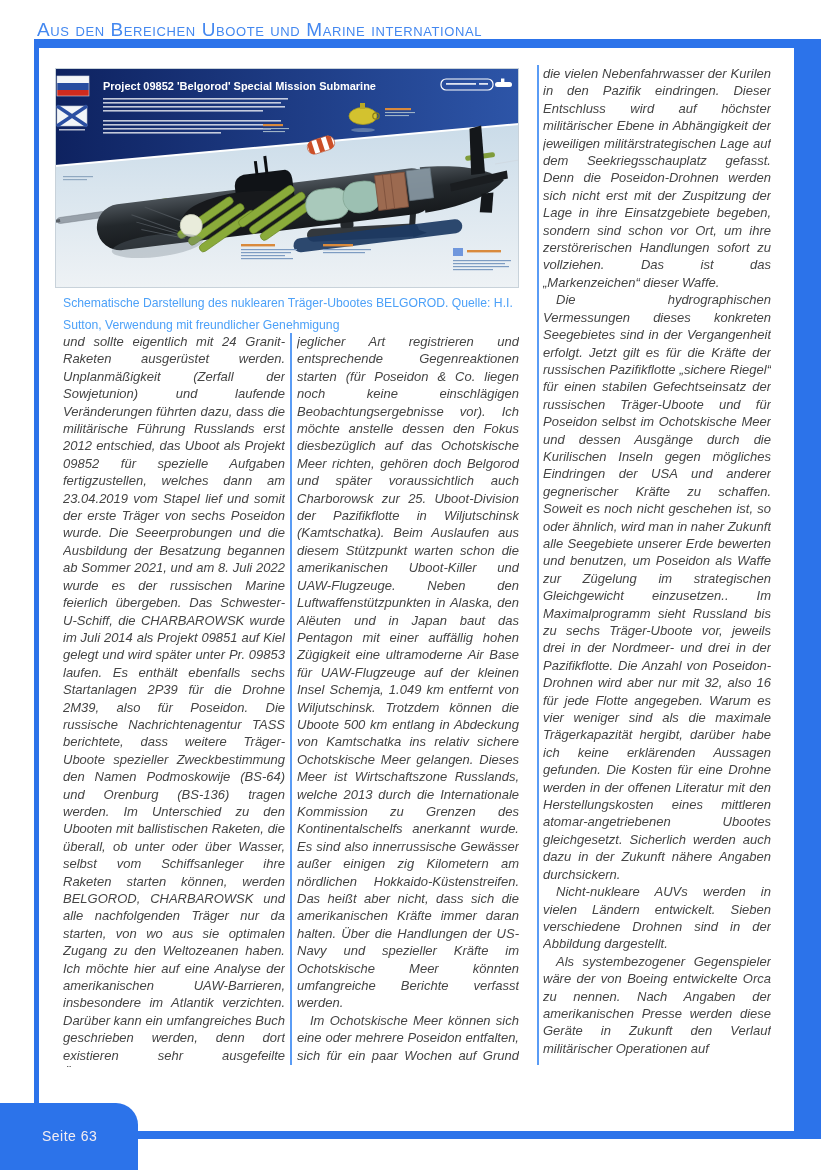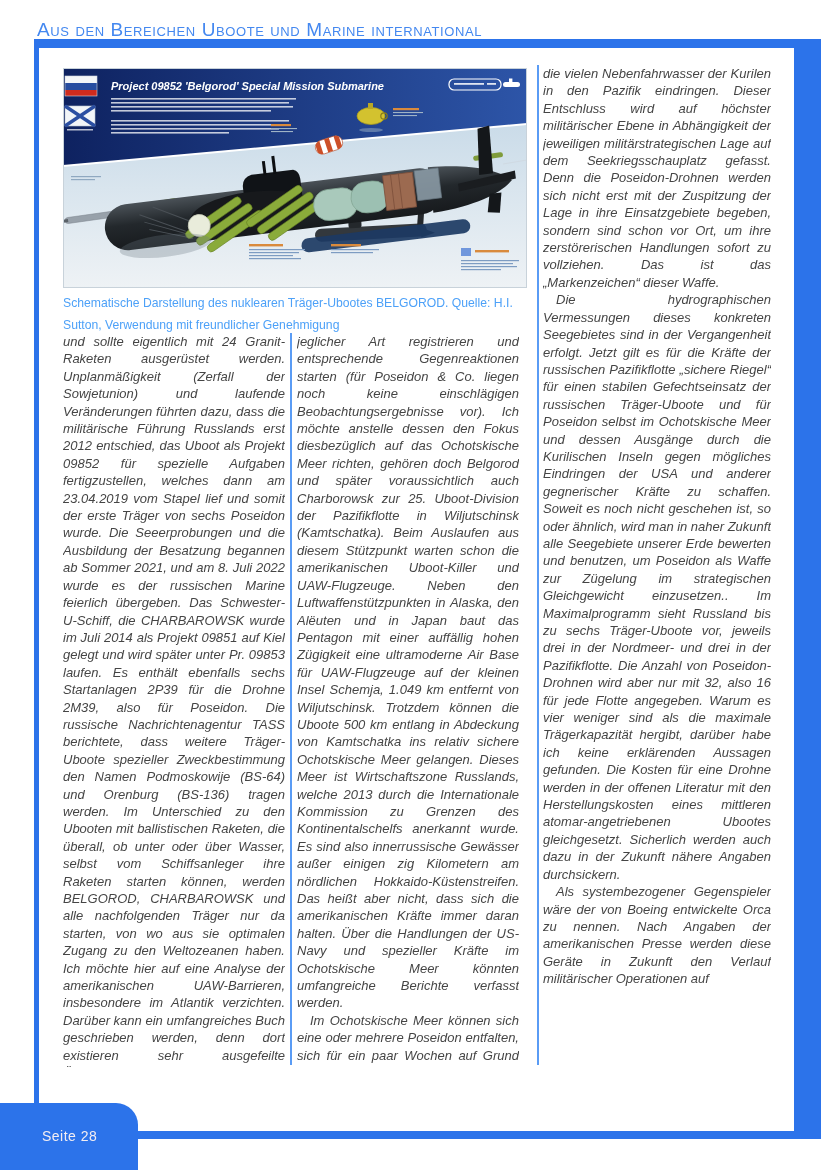--- a/index.html
+++ b/index.html
@@ -18,21 +18,21 @@
   .left-rule{position:absolute;left:34px;top:39px;width:5px;height:1064px;background:var(--accent);}
   .bottom-rule{position:absolute;left:137px;top:1131px;width:684px;height:8px;background:var(--accent);}
   .footer-tab{
     position:absolute;left:0;top:1103px;width:138px;height:67px;
     background:var(--accent);border-radius:0 22px 0 0;
   }
   .footer-tab span{
     position:absolute;left:42px;top:25px;font-size:14px;color:#f3eef2;letter-spacing:.5px;
   }
   
-  .figure{position:absolute;left:63px;top:68px;width:408px;height:220px;font-style:italic;}
+  .figure{position:absolute;left:55px;top:68px;width:408px;height:220px;}
   .figure svg{display:block;}
   .figure-caption{
     position:absolute;left:63px;top:292px;width:466px;
     font-size:12.2px;line-height:22px;color:var(--captionBlue);
   }
   
   .col{position:absolute;overflow:hidden;font-style:italic;}
   #col1{left:63px;top:333px;width:222px;height:734px;}
   #col2{left:297px;top:333px;width:222px;height:734px;}
   #col3{left:543px;top:65px;width:228px;height:1002px;}
@@ -52,21 +52,21 @@
 </style>
 </head>
 <body>
 
 <div class="header-title">Aus den Bereichen Uboote und Marine international</div>
 <div class="header-rule"></div>
 <div class="right-band"></div>
 <div class="left-rule"></div>
 <div class="bottom-rule"></div>
 <div class="footer-tab">
-  <span>Seite 28</span>
+  <span>Seite 63</span>
 </div>
 
 <div class="figure">
   <svg width="464" height="220" viewBox="0 0 464 220">
     <defs>
       <linearGradient id="seaGrad" x1="0" y1="0" x2="0" y2="1">
         <stop offset="0" stop-color="#bdd3e4"></stop>
           <stop offset="0.55" stop-color="#d9e5ee"></stop>
           <stop offset="1" stop-color="#eef2f5"></stop>
       </linearGradient>
@@ -229,16 +229,17 @@
 <div class="col" id="col1">
     <p>und sollte eigentlich mit 24 Granit-Raketen ausgerüstet werden. Unplanmäßigkeit (Zerfall der Sowjetunion) und laufende Veränderungen führten dazu, dass die militärische Führung Russlands erst 2012 entschied, das Uboot als Projekt 09852 für spezielle Aufgaben fertigzustellen, welches dann am 23.04.2019 vom Stapel lief und somit der erste Träger von sechs Poseidon wurde. Die Seeerprobungen und die Ausbildung der Besatzung begannen ab Sommer 2021, und am 8. Juli 2022 wurde es der russischen Marine feierlich übergeben. Das Schwester-U-Schiff, die CHARBAROWSK wurde im Juli 2014 als Projekt 09851 auf Kiel gelegt und wird später unter Pr. 09853 laufen. Es enthält ebenfalls sechs Startanlagen 2P39 für die Drohne 2M39, also für Poseidon. Die russische Nachrichtenagentur TASS berichtete, dass weitere Träger-Uboote spezieller Zweckbestimmung den Namen Podmoskowije (BS-64) und Orenburg (BS-136) tragen werden. Im Unterschied zu den Ubooten mit ballistischen Raketen, die überall, ob unter oder über Wasser, selbst vom Schiffsanleger ihre Raketen starten können, werden BELGOROD, CHARBAROWSK und alle nachfolgenden Träger nur da starten, von wo aus sie optimalen Zugang zu den Weltozeanen haben. Ich möchte hier auf eine Analyse der amerikanischen UAW-Barrieren, insbesondere im Atlantik verzichten. Darüber kann ein umfangreiches Buch geschrieben werden, denn dort existieren sehr ausgefeilte Überwachungssysteme, die unter, auf dem Wasser und in der Luft nahtlos Uboot-Bewegungen</p>
   </div>
 <div class="col" id="col2">
     <p>jeglicher Art registrieren und entsprechende Gegenreaktionen starten (für Poseidon &amp; Co. liegen noch keine einschlägigen Beobachtungsergebnisse vor). Ich möchte anstelle dessen den Fokus diesbezüglich auf das Ochotskische Meer richten, gehören doch Belgorod und später voraussichtlich auch Charborowsk zur 25. Uboot-Division der Pazifikflotte in Wiljutschinsk (Kamtschatka). Beim Auslaufen aus diesem Stützpunkt warten schon die amerikanischen Uboot-Killer und UAW-Flugzeuge. Neben den Luftwaffenstützpunkten in Alaska, den Alëuten und in Japan baut das Pentagon mit einer auffällig hohen Zügigkeit eine ultramoderne Air Base für UAW-Flugzeuge auf der kleinen Insel Schemja, 1.049 km entfernt von Wiljutschinsk. Trotzdem können die Uboote 500 km entlang in Abdeckung von Kamtschatka ins relativ sichere Ochotskische Meer gelangen. Dieses Meer ist Wirtschaftszone Russlands, welche 2013 durch die Internationale Kommission zu Grenzen des Kontinentalschelfs anerkannt wurde. Es sind also innerrussische Gewässer außer einigen zig Kilometern am nördlichen Hokkaido-Küstenstreifen. Das heißt aber nicht, dass sich die amerikanischen Kräfte immer daran halten. Über die Handlungen der US-Navy und spezieller Kräfte im Ochotskische Meer könnten umfangreiche Berichte verfasst werden.</p>
     <p class="indent">Im Ochotskische Meer können sich eine oder mehrere Poseidon entfalten, sich für ein paar Wochen auf Grund legen, unter dem Eis des nördlichen Teils verschwinden oder gleich durch die 26 Fahrwasser und</p>
   </div>
 <div class="col" id="col3">
     <p>die vielen Nebenfahrwasser der Kurilen in den Pazifik eindringen. Dieser Entschluss wird auf höchster militärischer Ebene in Abhängigkeit der jeweiligen militärstrategischen Lage auf dem Seekriegsschauplatz gefasst. Denn die Poseidon-Drohnen werden sich nicht erst mit der Zuspitzung der Lage in ihre Einsatzgebiete begeben, sondern sind schon vor Ort, um ihre zerstörerischen Handlungen sofort zu vollziehen. Das ist das „Markenzeichen“ dieser Waffe.</p>
     <p class="indent">Die hydrographischen Vermessungen dieses konkreten Seegebietes sind in der Vergangenheit erfolgt. Jetzt gilt es für die Kräfte der russischen Pazifikflotte „sichere Riegel“ für einen stabilen Gefechtseinsatz der russischen Träger-Uboote und für Poseidon selbst im Ochotskische Meer und dessen Ausgänge durch die Kurilischen Inseln gegen mögliches Eindringen der USA und anderer gegnerischer Kräfte zu schaffen. Soweit es noch nicht geschehen ist, so oder ähnlich, wird man in naher Zukunft alle Seegebiete unserer Erde bewerten und benutzen, um Poseidon als Waffe zur Zügelung im strategischen Gleichgewicht einzusetzen.. Im Maximalprogramm sieht Russland bis zu sechs Träger-Uboote vor, jeweils drei in der Nordmeer- und drei in der Pazifikflotte. Die Anzahl von Poseidon-Drohnen wird aber nur mit 32, also 16 für jede Flotte angegeben. Warum es vier weniger sind als die maximale Trägerkapazität hergibt, darüber habe ich keine erklärenden Aussagen gefunden. Die Kosten für eine Drohne werden in der offenen Literatur mit den Herstellungskosten eines mittleren atomar-angetriebenen Ubootes gleichgesetzt. Sicherlich werden auch dazu in der Zukunft nähere Angaben durchsickern.</p>
+    <p class="indent">Nicht-nukleare AUVs werden in vielen Ländern entwickelt. Sieben verschiedene Drohnen sind in der Abbildung dargestellt.</p>
     <p class="indent">Als systembezogener Gegenspieler wäre der von Boeing entwickelte Orca zu nennen. Nach Angaben der amerikanischen Presse werden diese Geräte in Zukunft den Verlauf militärischer Operationen auf</p>
   </div>
 <div class="col-sep" id="sep1"></div>
 <div class="col-sep" id="sep2"></div>
 
 </body></html>

